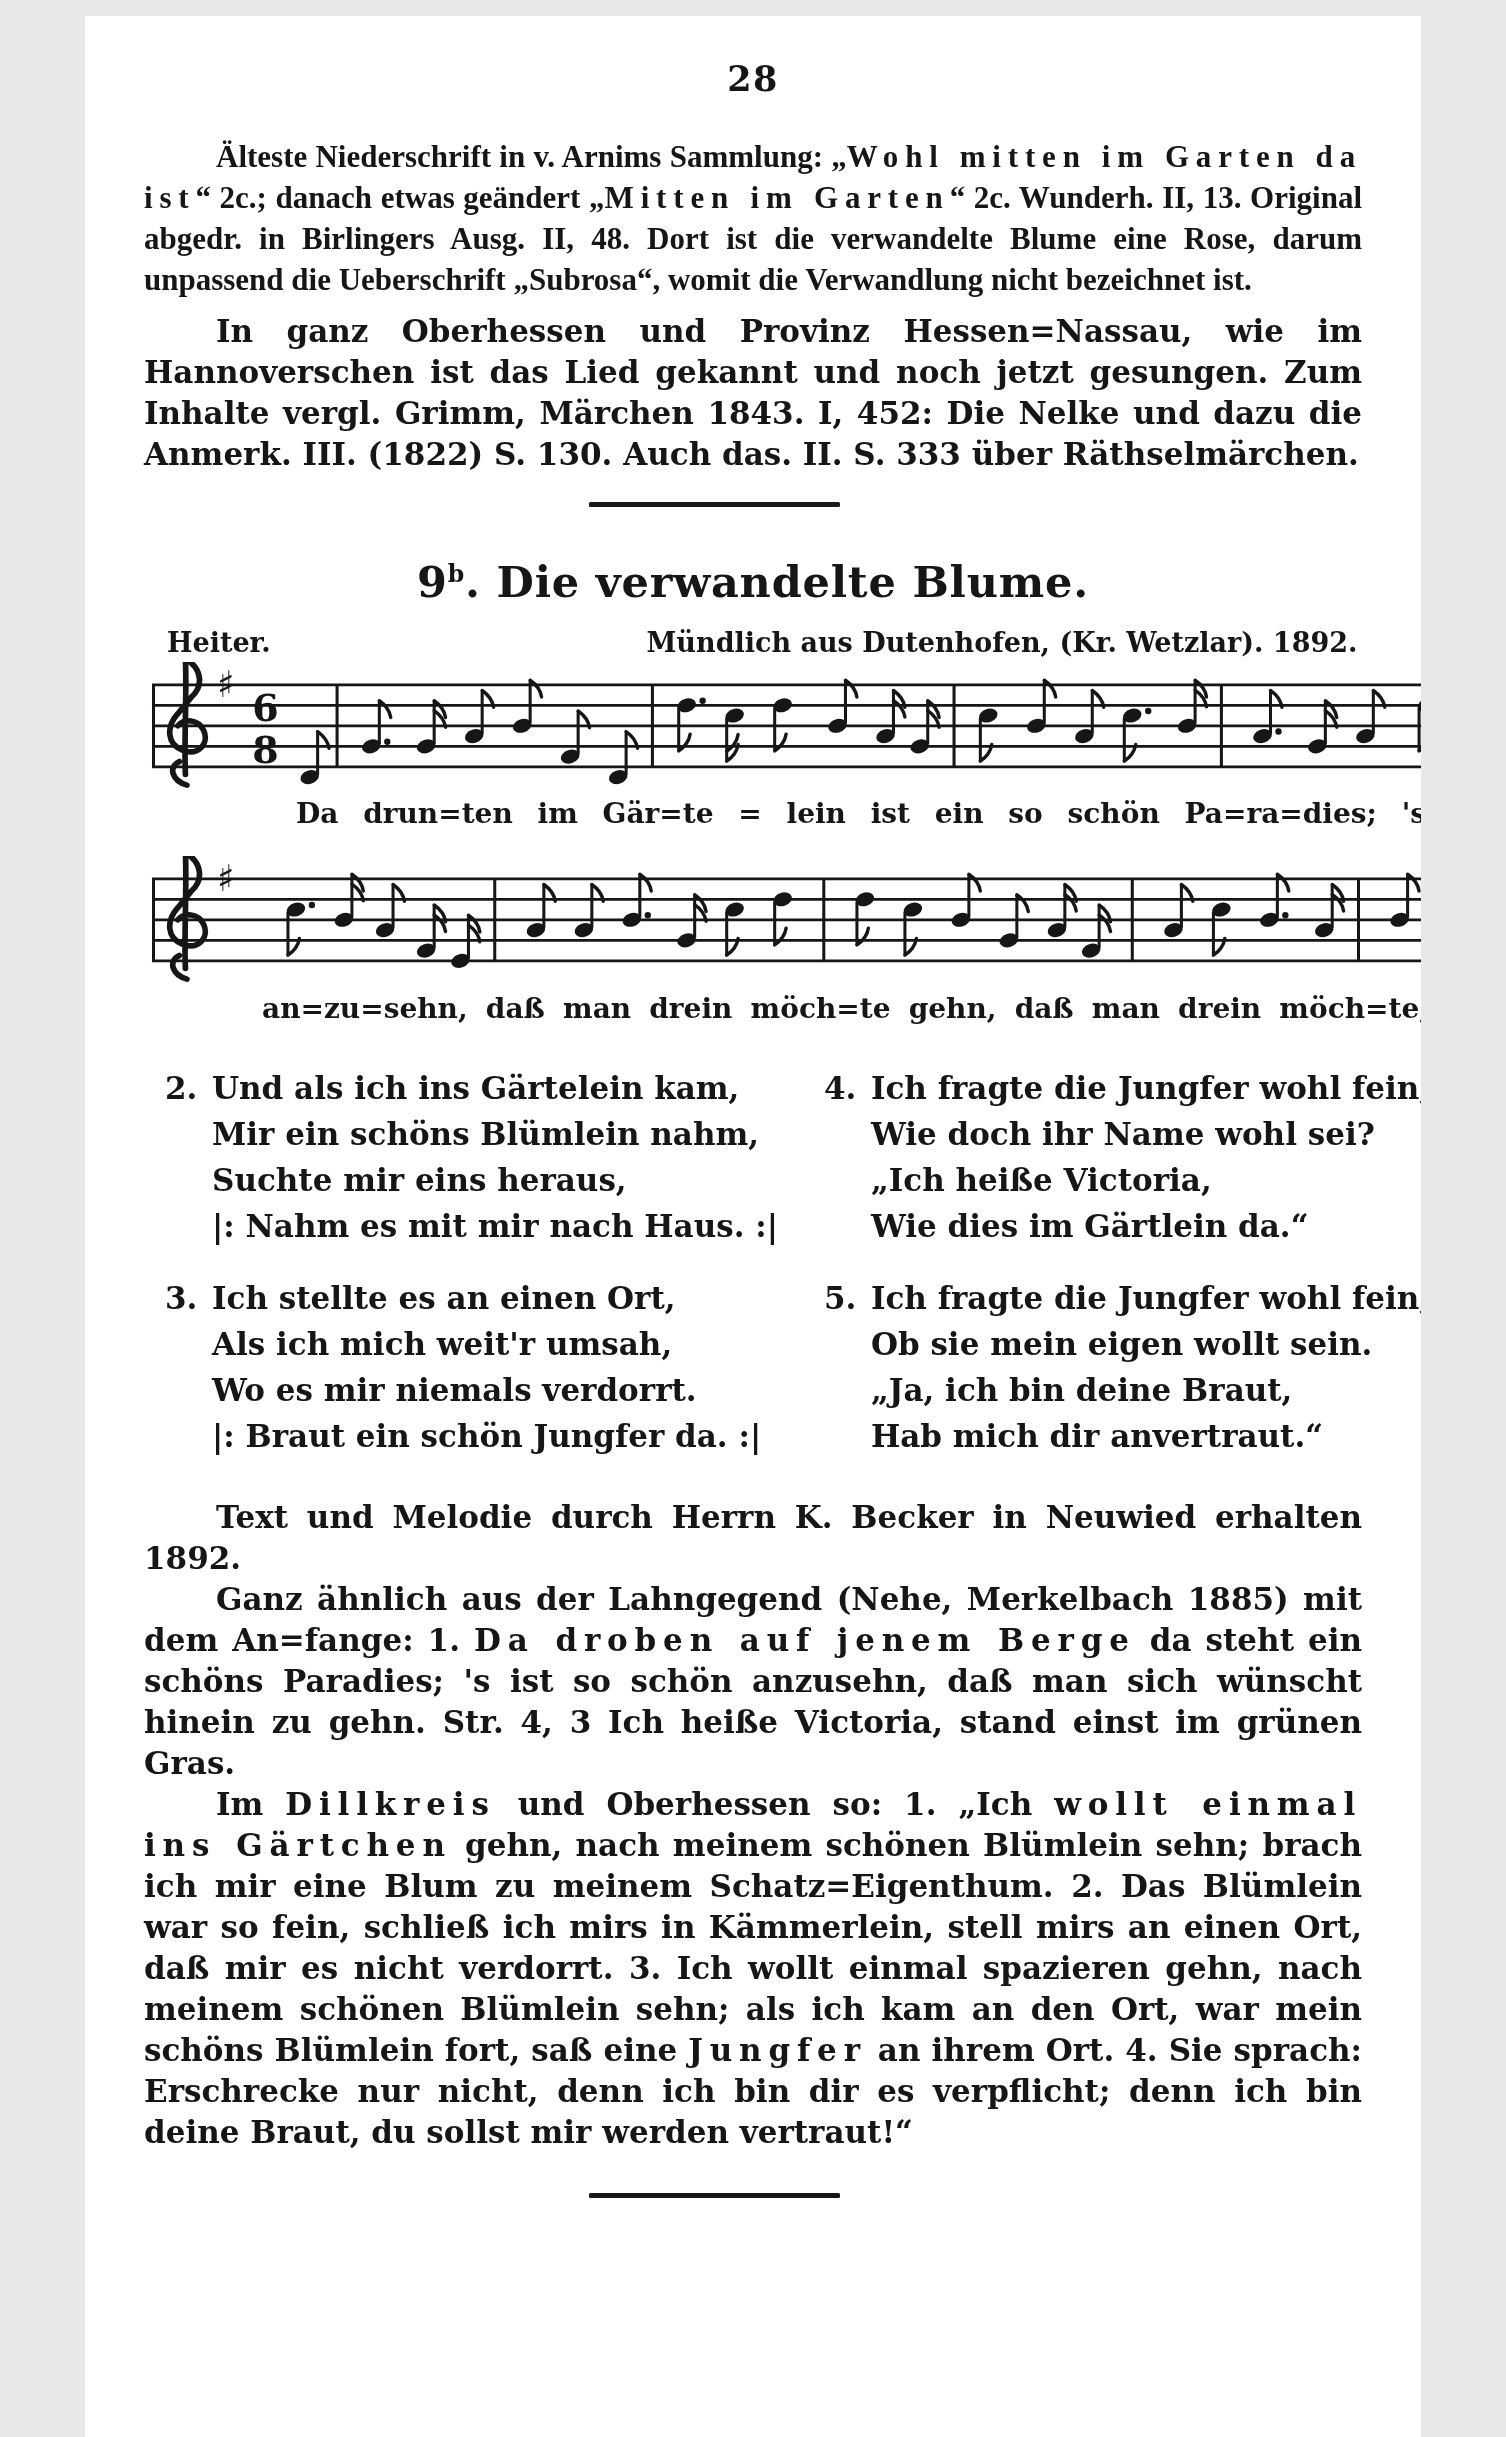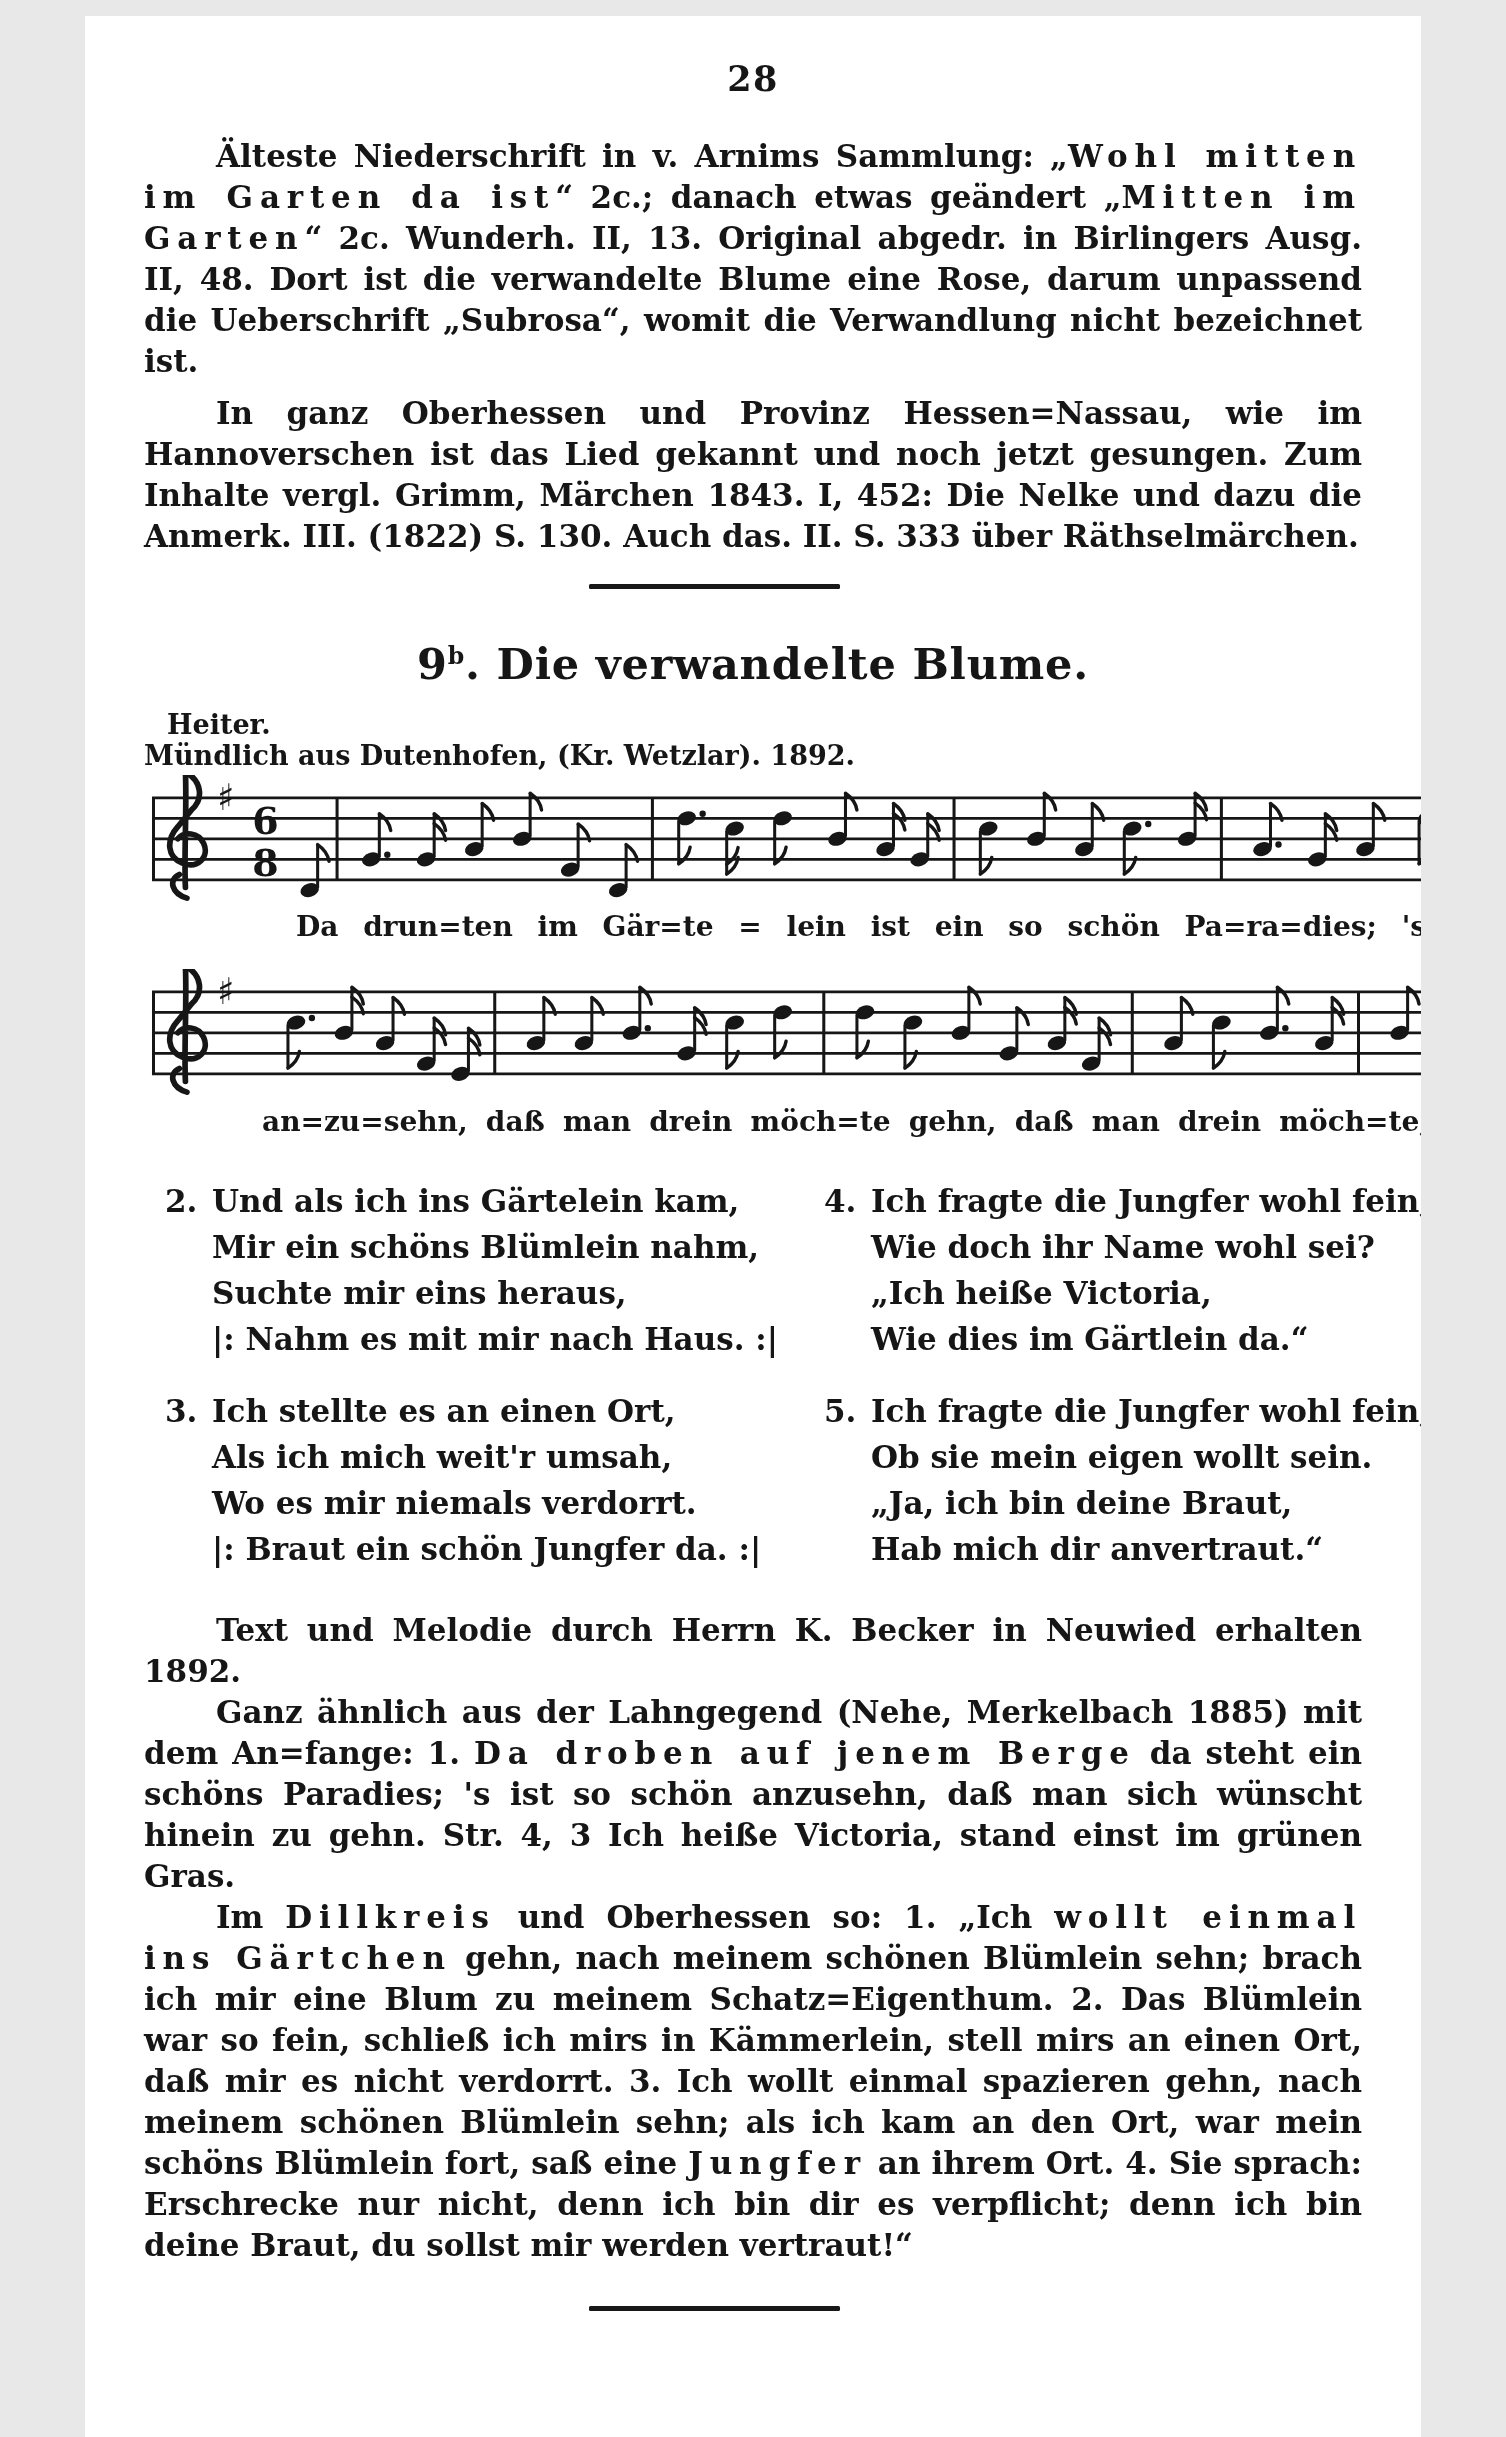--- a/index.html
+++ b/index.html
@@ -13,34 +13,34 @@
     font-family:"DejaVu Serif", serif;
     font-weight:700;
     overflow:hidden;
   }
   .content{ padding:42px 59px 0 59px; }
   .pagenum{ text-align:center; font-size:35px; letter-spacing:1.5px; }
   .bodypara{
     font-size:31px; line-height:41px; text-align:justify;
     text-indent:72px; margin:0;
   }
-  .intro{ margin-top:37px; }
+  .intro{ margin-top:37px;font-family:Liberation Serif, serif; }
   .sp{ letter-spacing:0.22em; }
   .rule{
     height:5.3px; width:251px; background:#181818;
     margin:27px 0 0 445px; border-radius:1.5px;
   }
   .song-heading{
     margin-top:50px; text-align:center;
     font-size:43px; letter-spacing:0.8px;
   }
   .song-heading sup{ font-size:0.55em; }
   .tempo-row{
     display:flex; justify-content:space-between; align-items:baseline;
-    margin-top:20px; font-size:27px;flex-direction:column;
+    margin-top:20px; font-size:27px;
   }
   .tempo-row .left{ padding-left:23px; }
   .tempo-row .right{ padding-right:4.6px; }
   .staff-svg{ display:block; width:1387px; height:133px; margin-top:4.6px; }
   .staff-svg.second{ margin-top:26px; }
   .lyrics{ font-size:28px; white-space:nowrap; }
   .lyrics1{ padding-left:152px; word-spacing:15px; margin-top:1.5px; }
   .lyrics2{ padding-left:118px; word-spacing:8.4px; margin-top:3px; }
   .verses{
     display:grid; grid-template-columns:1fr 1fr;

